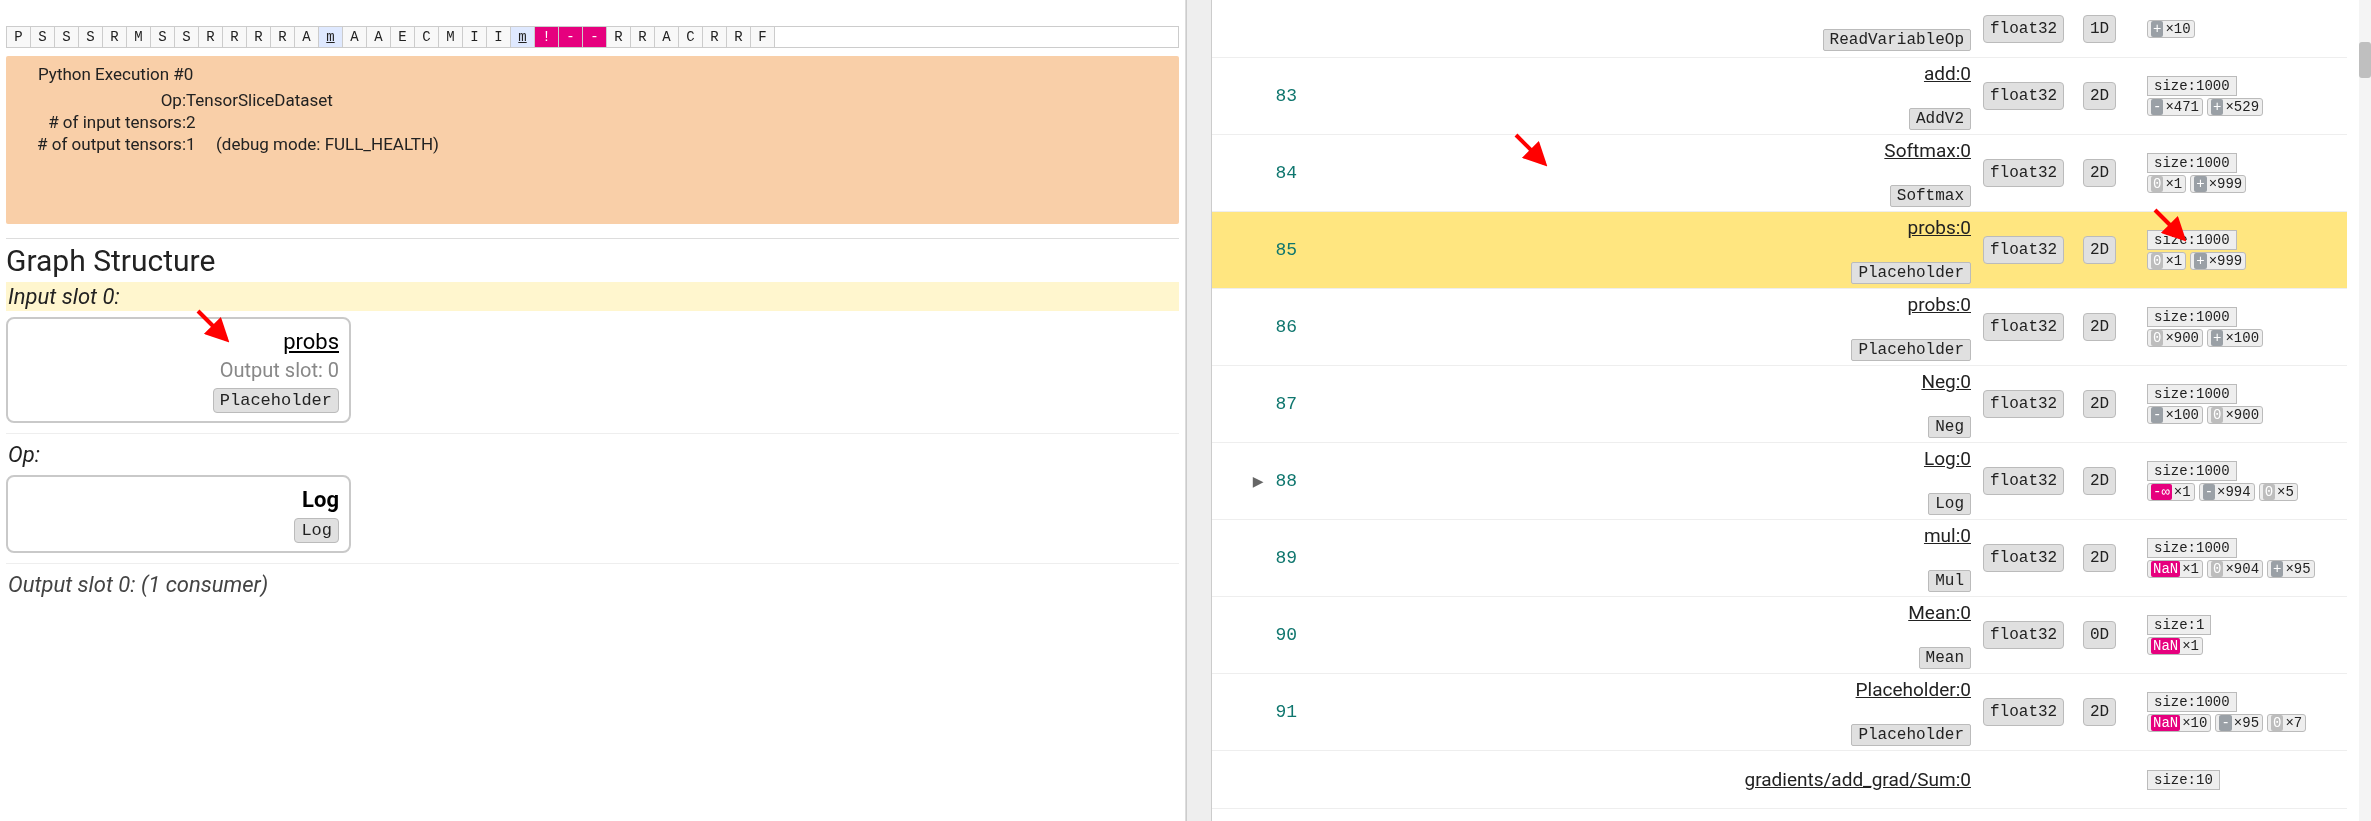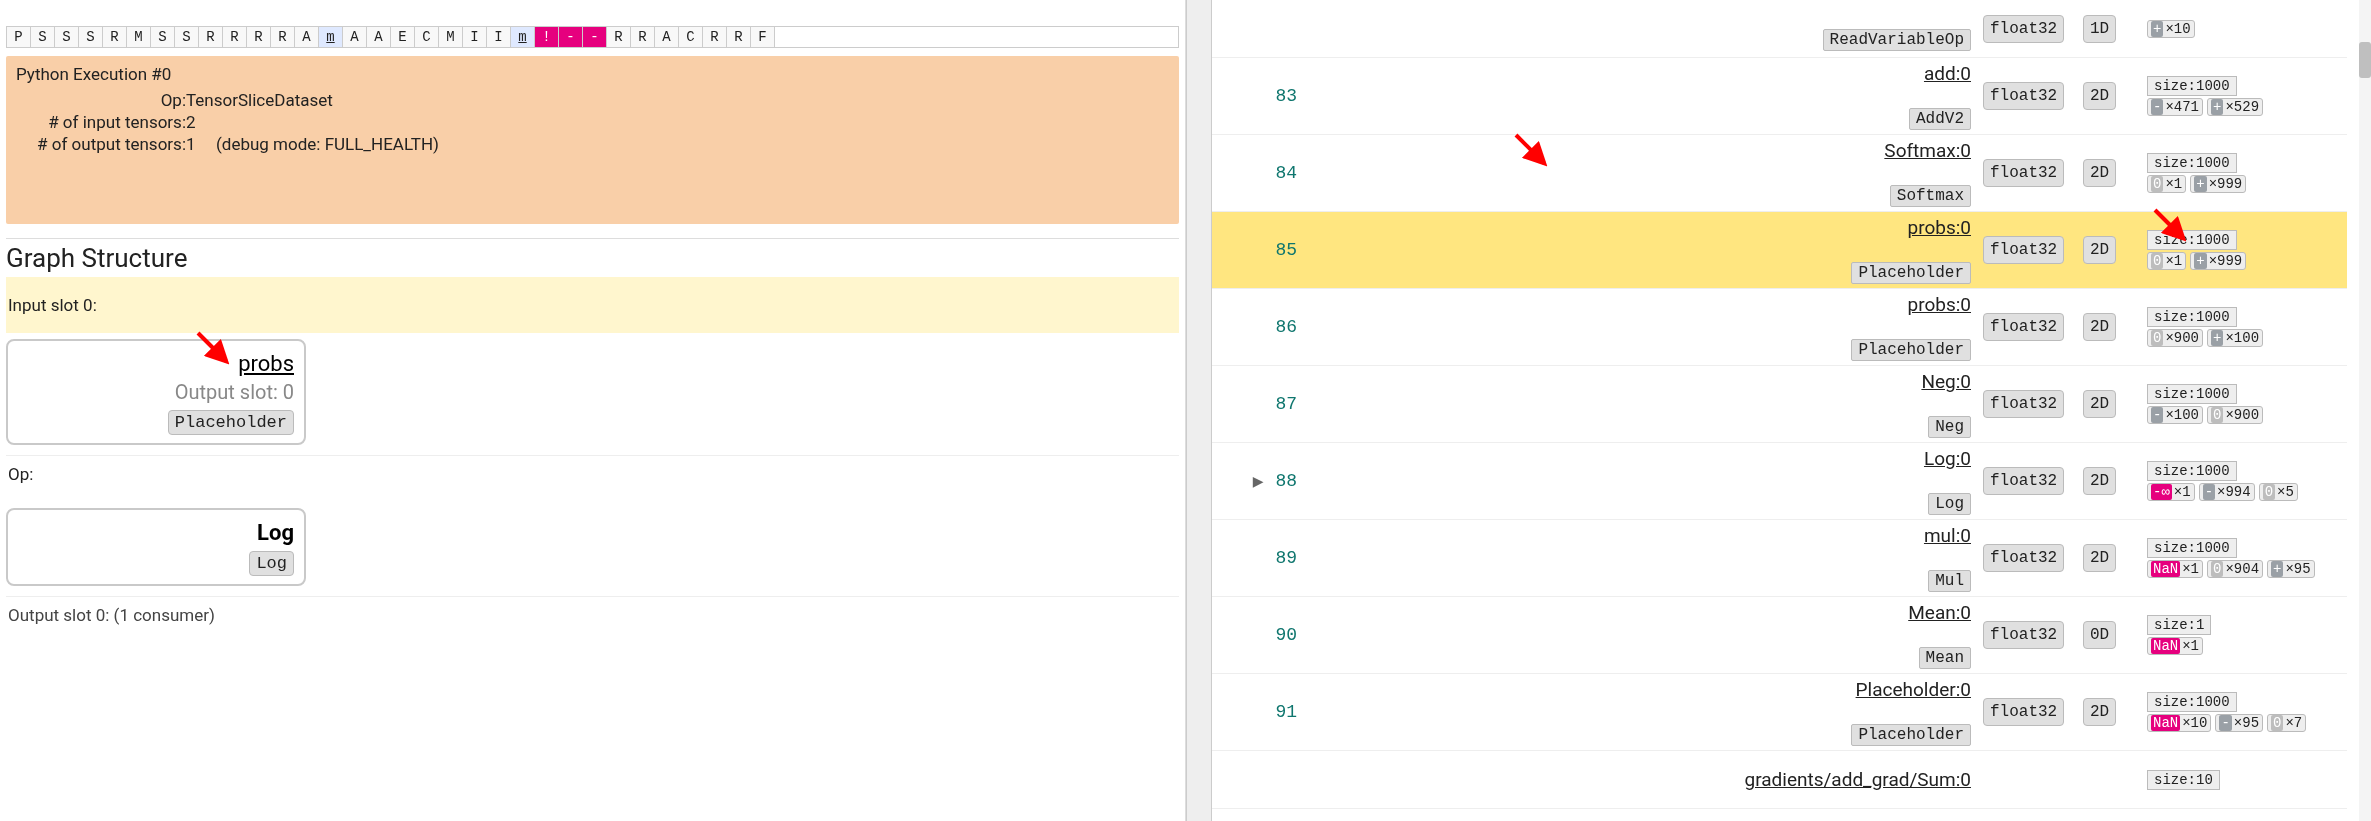--- a/index.html
+++ b/index.html
@@ -59,48 +59,49 @@
   .tl-cell.m  { text-decoration: underline; }
   .tl-cell.pink { background: var(--pink); color: #fff; }
 
   .detail-box {
     background: var(--detail-bg);
     margin: 8px 0 14px 0;
     padding: 8px 10px 70px 10px;
     font-size: 16px;
     border-radius: 2px;
   }
-  .detail-title { font-size: 17px; margin-bottom: 6px; }
+  .detail-title { font-size: 17px; margin-bottom: 6px; margin-left: 22px; }
   .detail-grid {
     display: grid;
     grid-template-columns: 170px 30px auto;
     row-gap: 2px;
     font-size: 17px;
   }
   .dg-label { text-align: right; }
   .dg-val { text-align: left; }
 
   .section-title {
-    font-size: 26px;
+    font-size: 30px;
     margin: 4px 0 4px 0;
     border-top: 1px solid #ddd;
     padding-top: 4px;
   }
   .slot-label {
     background: var(--highlight-yellow2);
-    padding: 18px 2px;
-    font-size: 17px;
+    padding: 2px 2px;
+    font-size: 22px;
+    font-style: italic;
   }
   .slot-label.plain { background: transparent; border-top:1px solid #eee; padding-top:8px; }
 
   .node-card {
     border: 2px solid #c9c9c9;
     border-radius: 8px;
     margin: 6px 0 10px 0;
-    width: 300px;
+    width: 345px;
     padding: 10px 10px 8px 10px;
     text-align: right;
     position: relative;
   }
   .node-card .name { font-size: 22px; text-decoration: underline; color: var(--link); }
   .node-card .name.bold { font-weight: 700; text-decoration: none; }
   .node-card .sub { color: #888; font-size: 20px; margin-top: 4px; }
   .node-card .chip {
     display: inline-block;
     background: var(--chip-bg);

